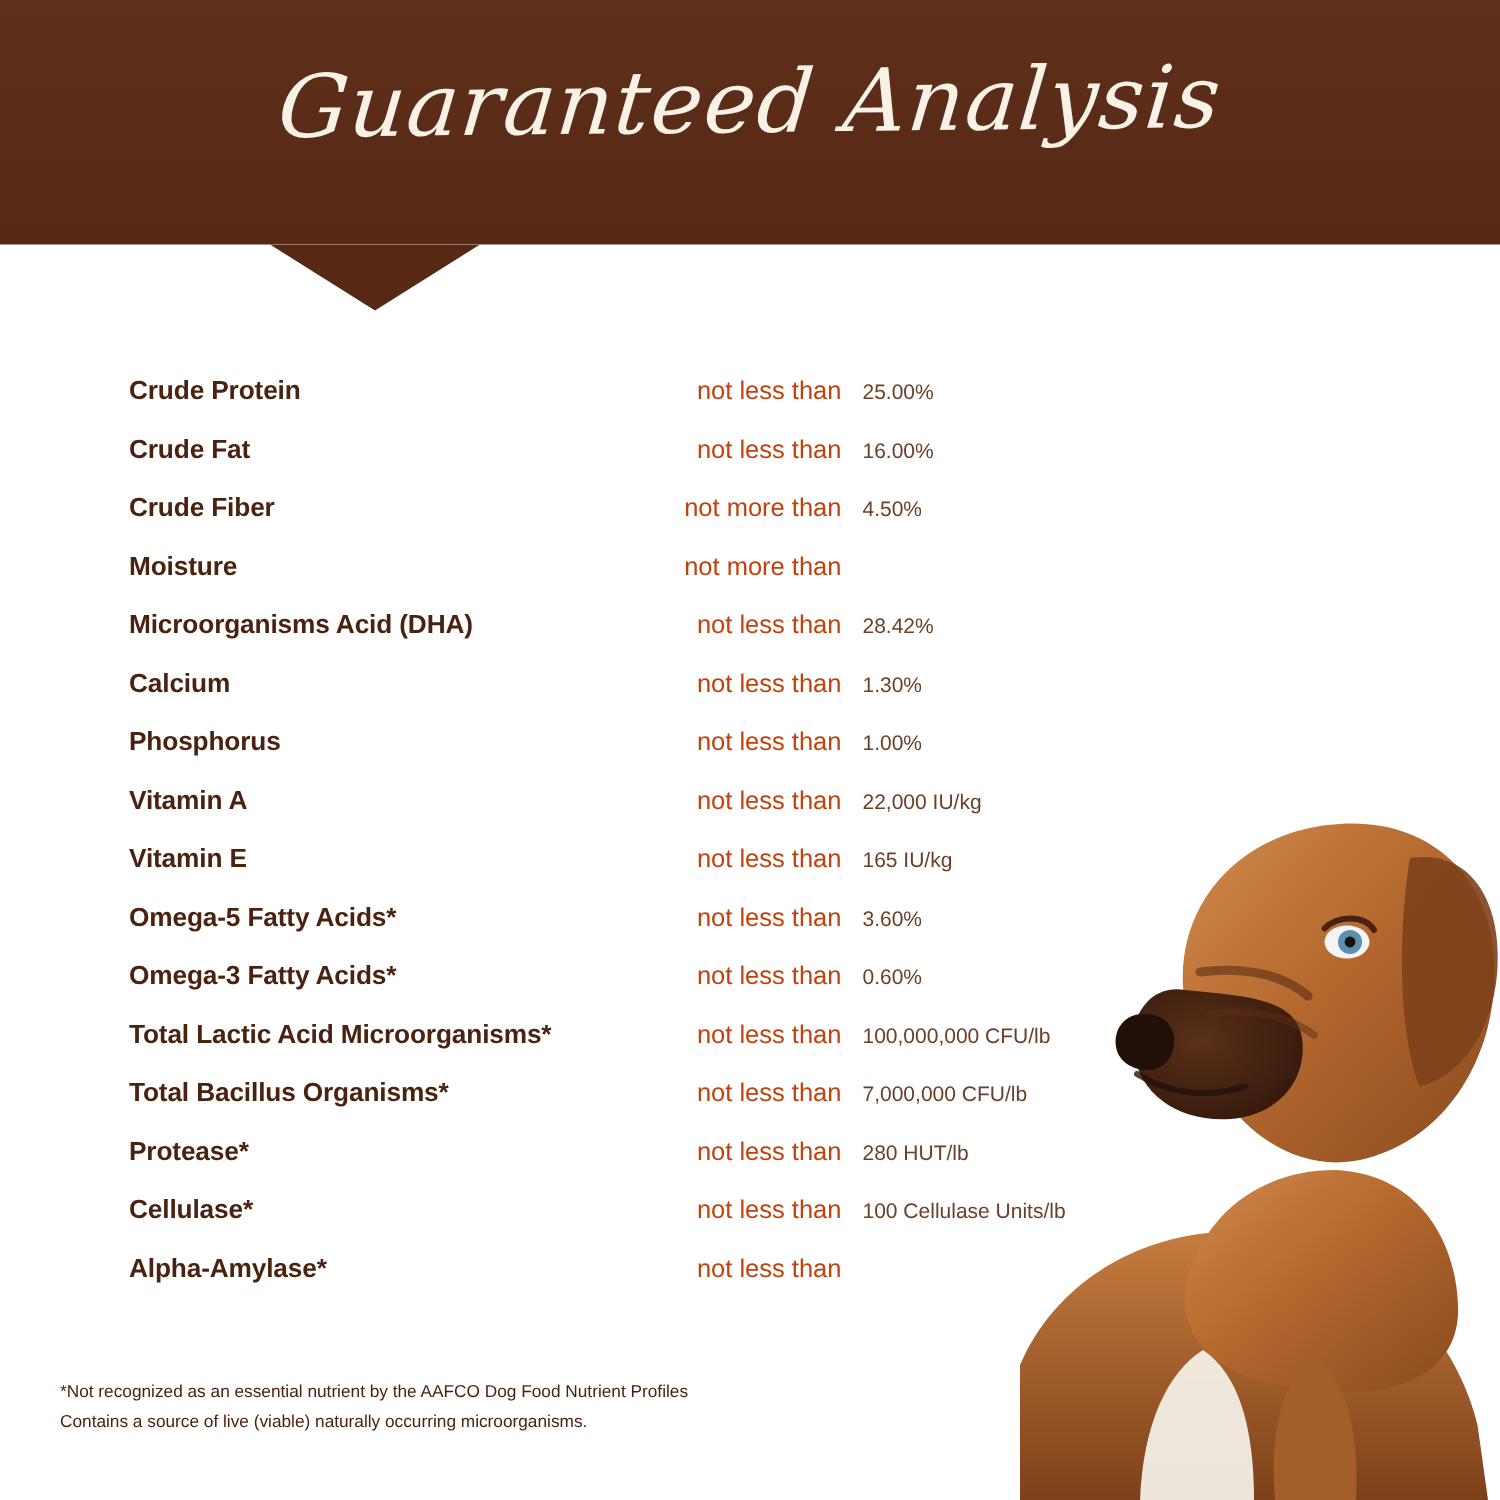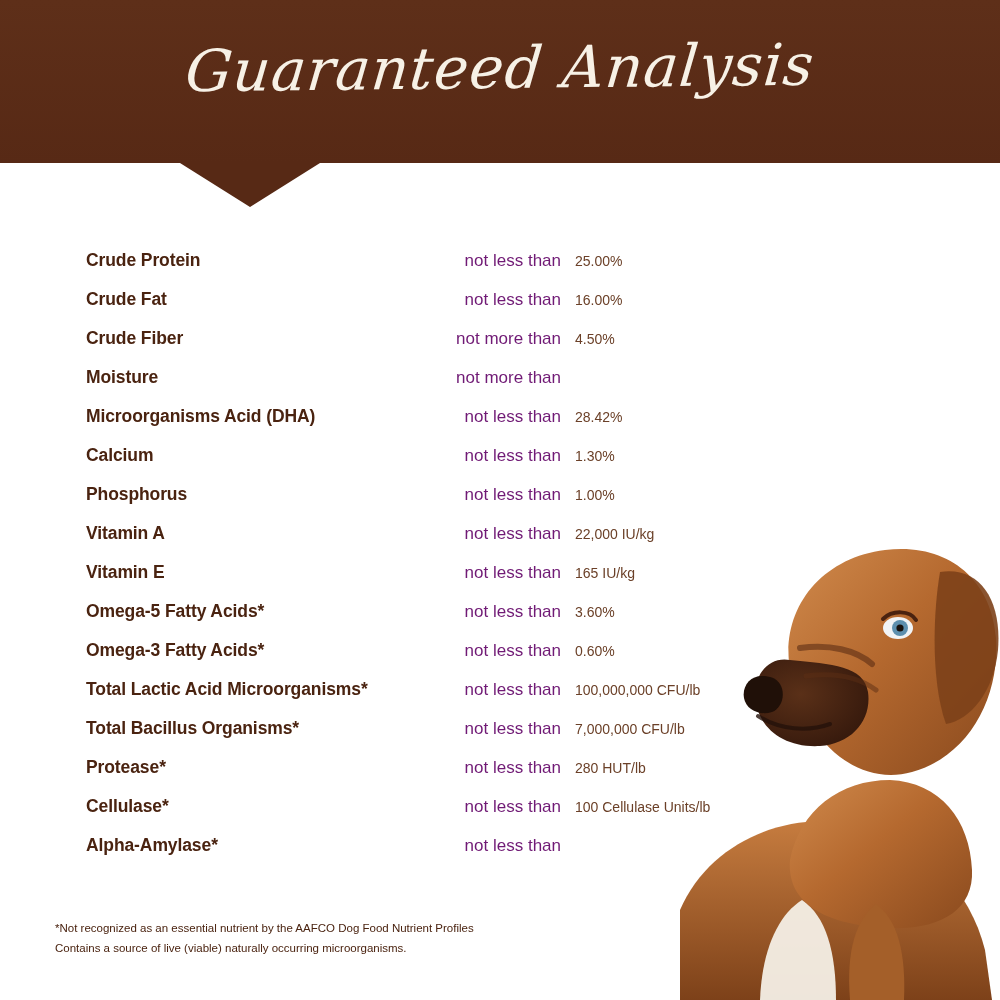--- a/index.html
+++ b/index.html
@@ -84,38 +84,38 @@
     font-size: 17.5px;
     font-weight: bold;
     letter-spacing: -0.1px;
     white-space: nowrap;
   }
   .cell-qualifier {
     width: 175px;
     flex: 0 0 175px;
     text-align: right;
     padding-right: 14px;
-    color: #701a75;
+    color: #c2410c;
     font-size: 17px;
     font-weight: 400;
     white-space: nowrap;
   }
   .cell-value {
     flex: 1 1 auto;
     color: #6b4028;
     font-size: 14px;
     font-weight: 400;
     white-space: nowrap;
   }
 
   
   .footnotes {
     position: absolute;
     top: 918px;
-    left: 55px;
+    left: 40px;
     z-index: 3;
   }
   .footnote {
     color: #4a2310;
     font-size: 11.5px;
     line-height: 20px;
     white-space: nowrap;
   }
 </style>
 </head>

